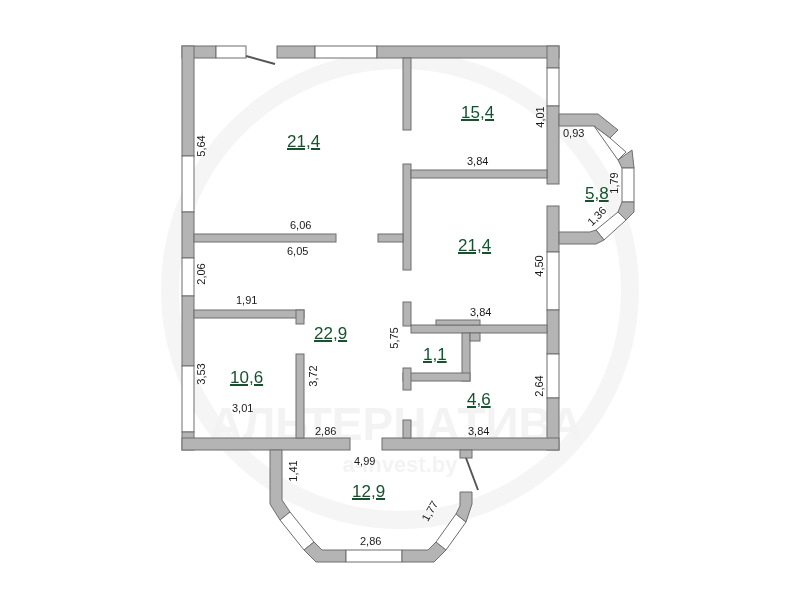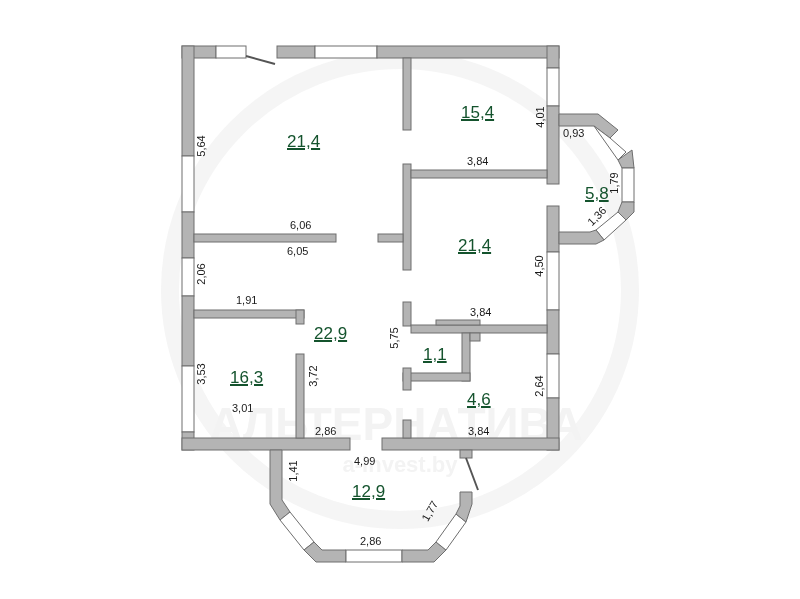--- a/index.html
+++ b/index.html
@@ -91,21 +91,21 @@
     <rect class="wall" x="403" y="368" width="8" height="22"></rect>
     <rect class="wall" x="403" y="420" width="8" height="18"></rect>
   </g>
 </svg>
 
 <div class="lbl area-l" style="left:287px;top:132px;">21,4</div>
 <div class="lbl area-l" style="left:461px;top:103px;">15,4</div>
 <div class="lbl area-l" style="left:567px;top:184px;margin-left:18px;">5,8</div>
 <div class="lbl area-l" style="left:458px;top:236px;">21,4</div>
 <div class="lbl area-l" style="left:314px;top:324px;">22,9</div>
-<div class="lbl area-l" style="left:230px;top:368px;">16,3</div>
+<div class="lbl area-l" style="left:230px;top:368px;">10,6</div>
 <div class="lbl area-l" style="left:423px;top:345px;">1,1</div>
 <div class="lbl area-l" style="left:467px;top:390px;">4,6</div>
 <div class="lbl area-l" style="left:352px;top:482px;">12,9</div>
 
 <div class="lbl dim-l rot" style="left:190px;top:140px;">5,64</div>
 <div class="lbl dim-l" style="left:290px;top:219px;">6,06</div>
 <div class="lbl dim-l" style="left:287px;top:245px;">6,05</div>
 <div class="lbl dim-l rot" style="left:190px;top:268px;">2,06</div>
 <div class="lbl dim-l" style="left:236px;top:294px;">1,91</div>
 <div class="lbl dim-l rot" style="left:190px;top:368px;">3,53</div>

